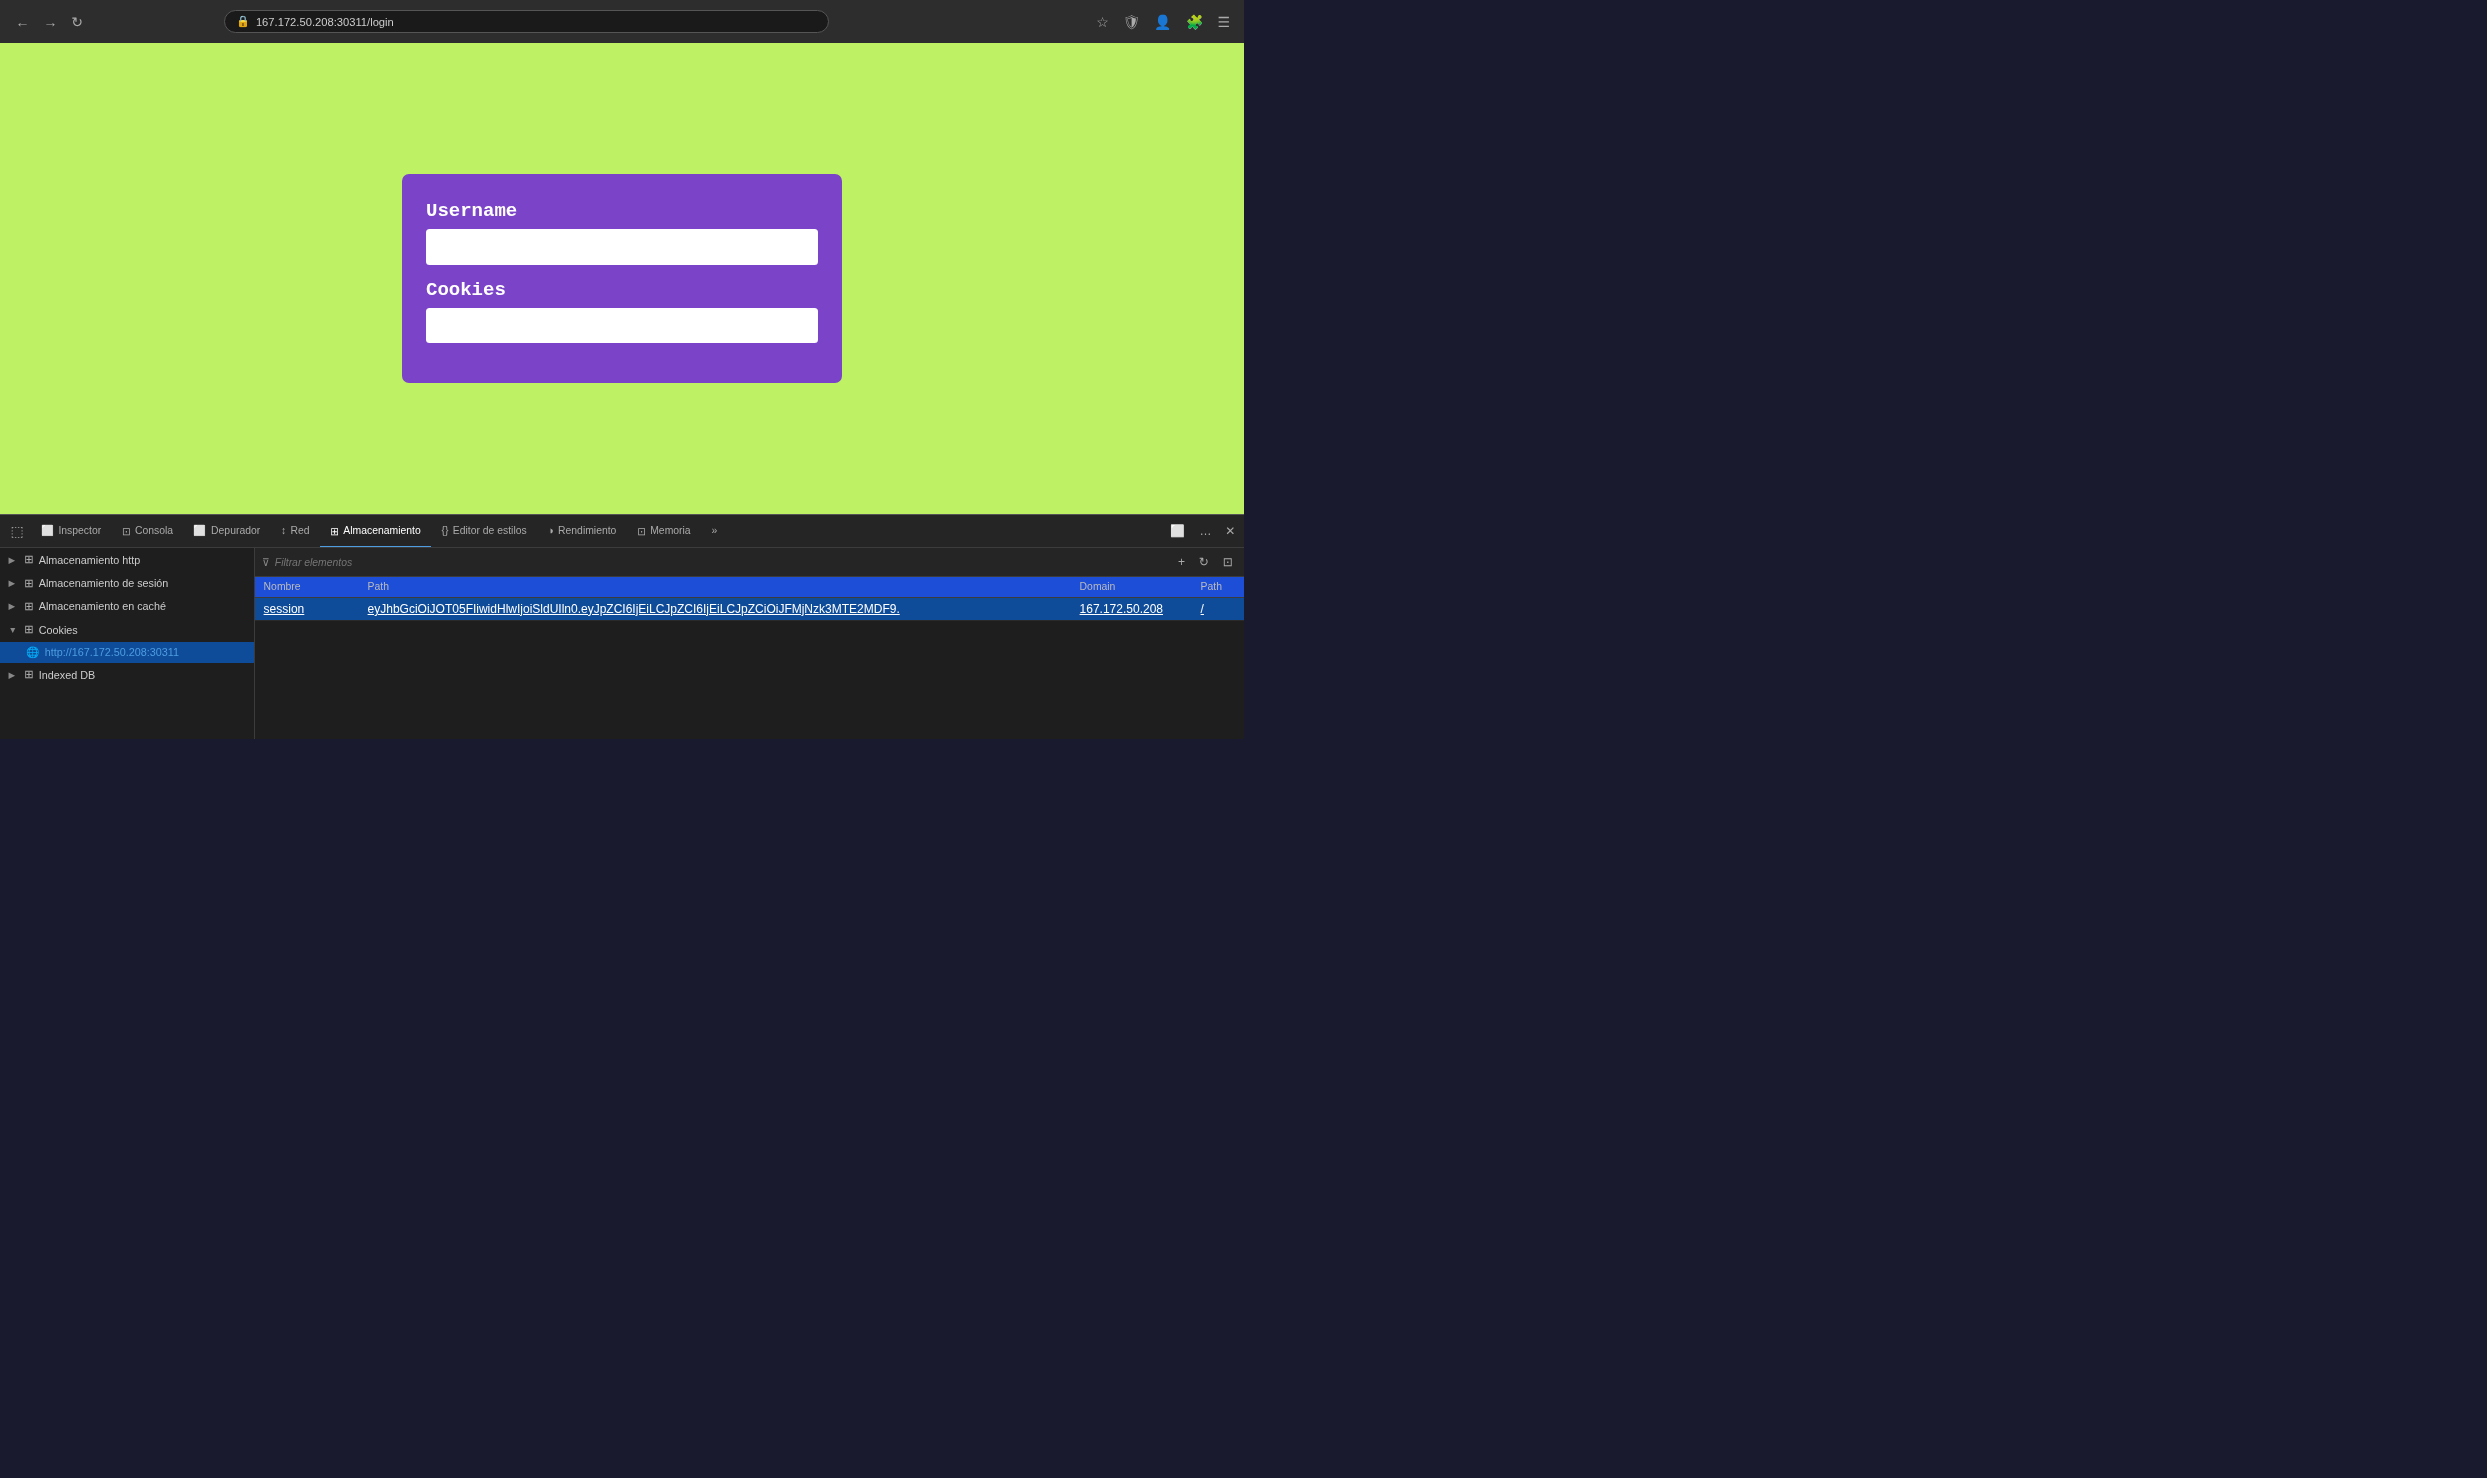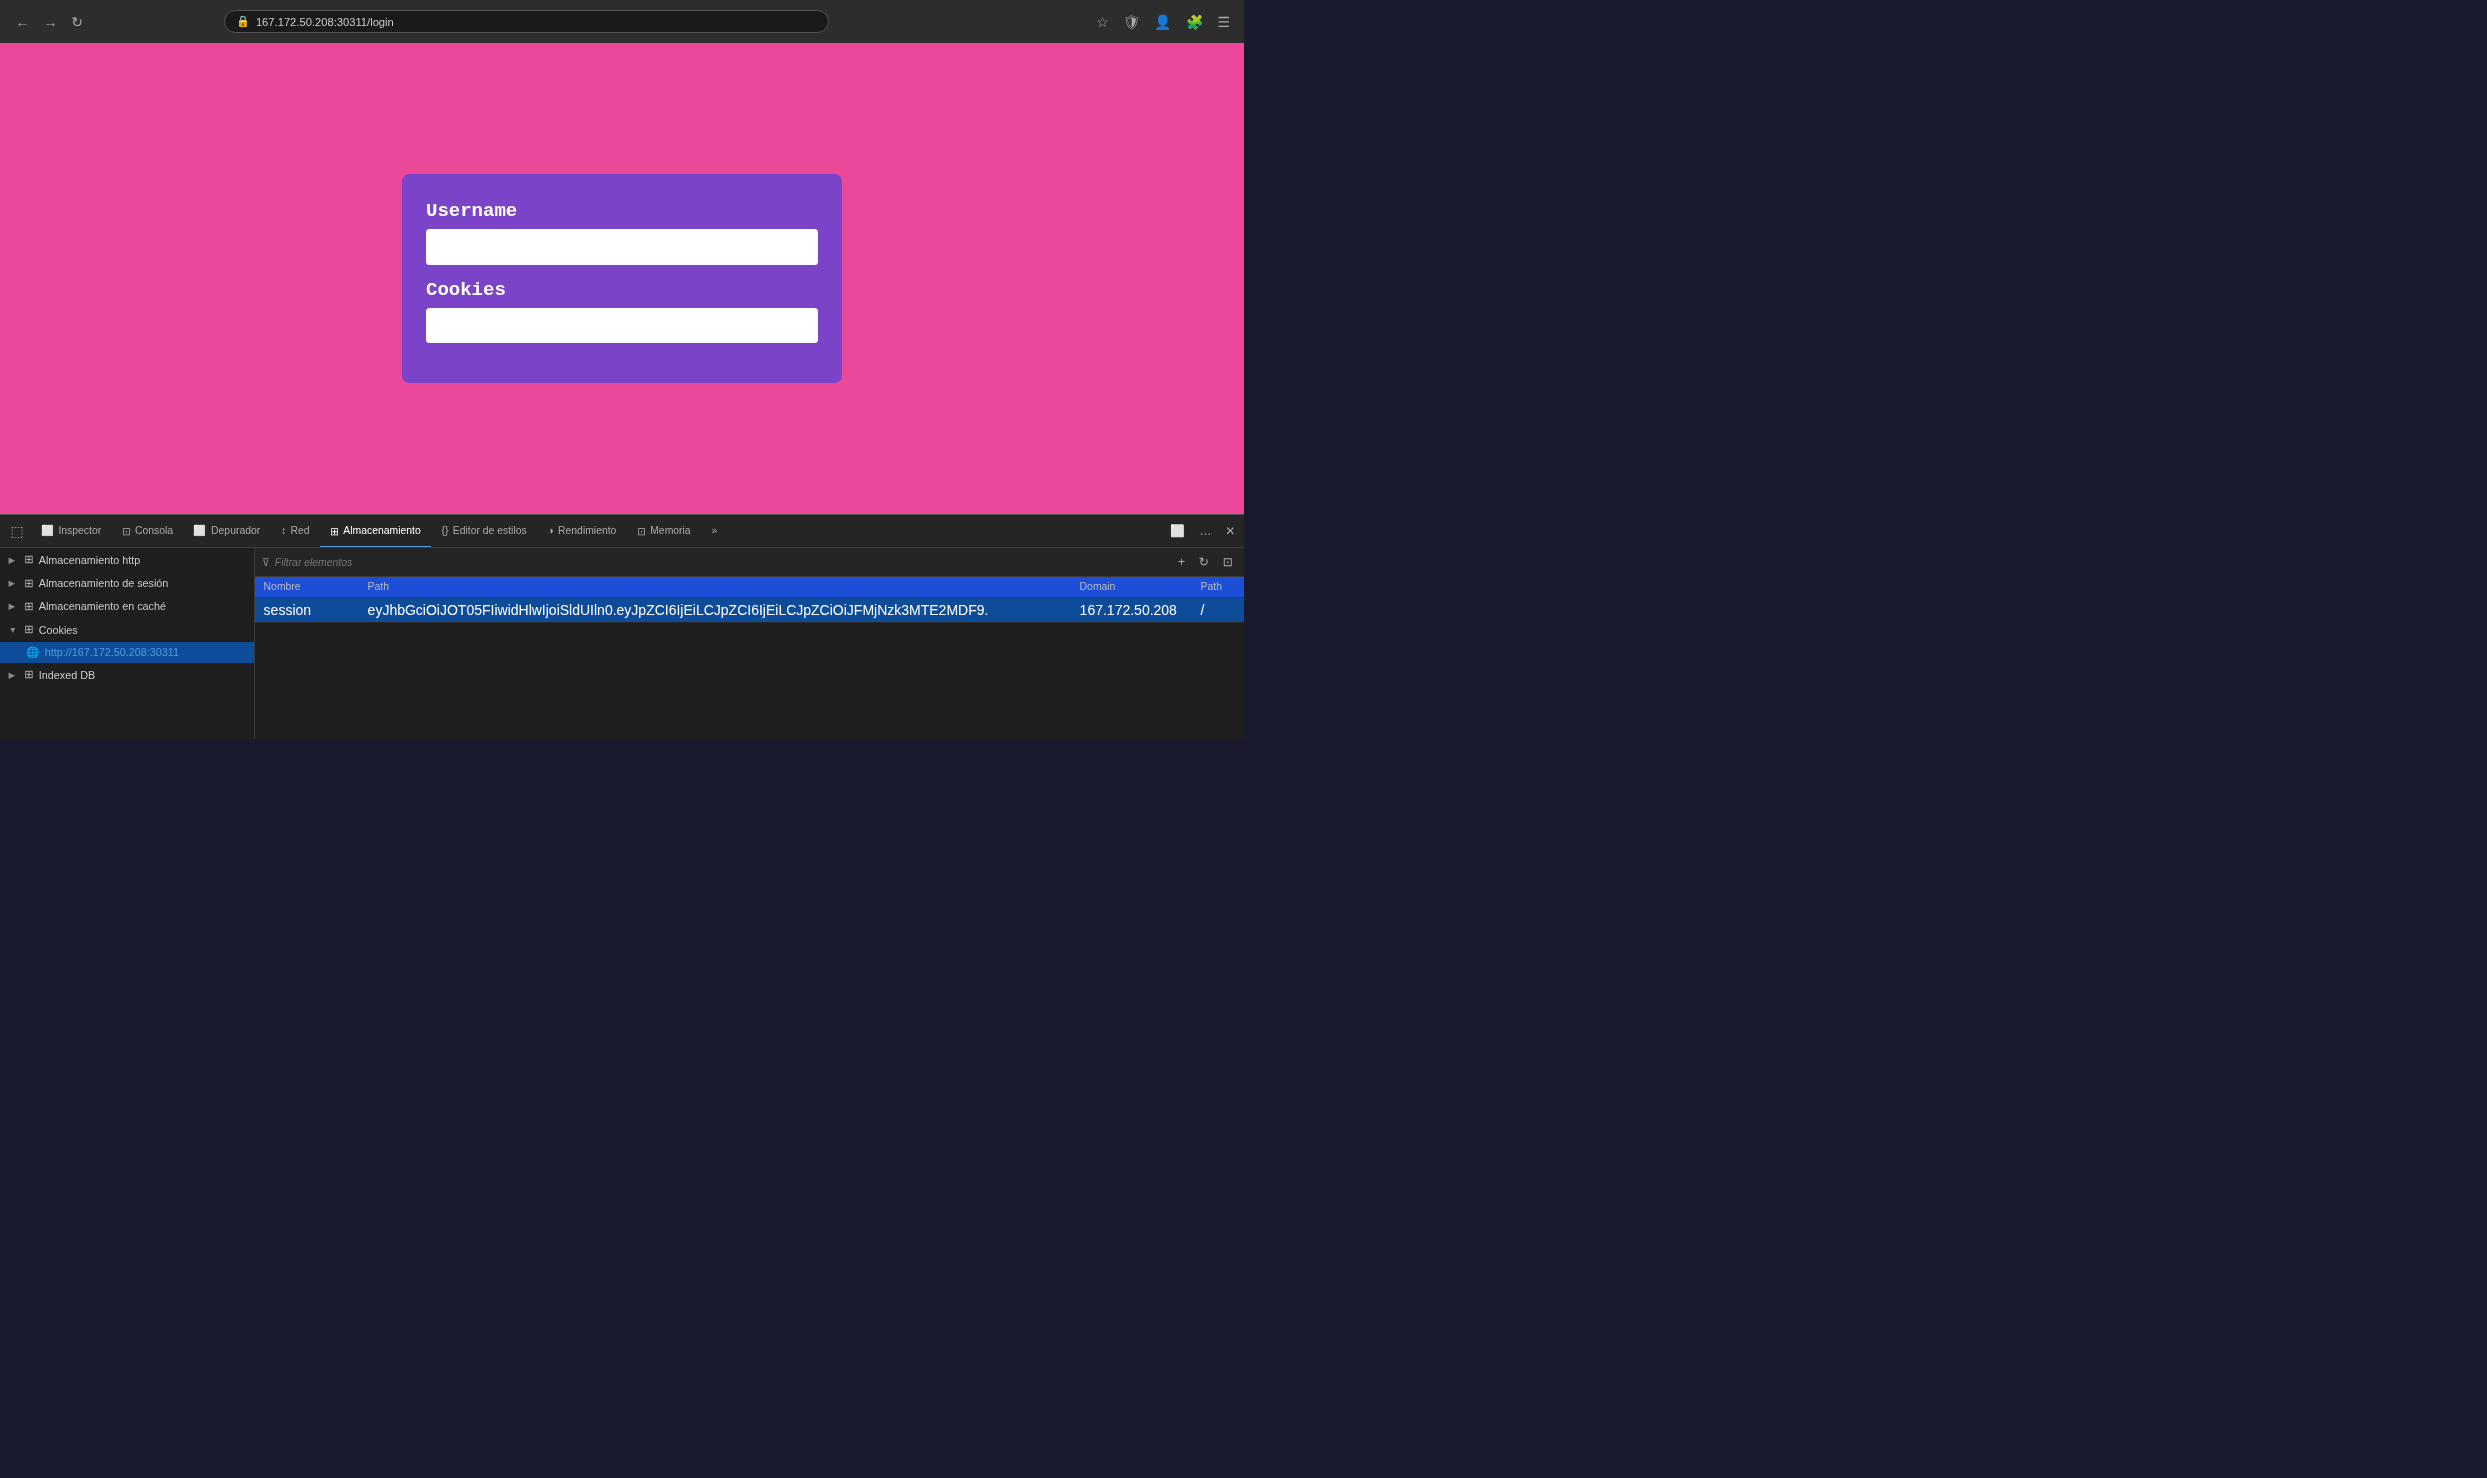--- a/index.html
+++ b/index.html
@@ -218,24 +218,25 @@
       font-weight: normal;
       font-size: 10.4px;
       position: sticky;
       top: 0;
     }
     tbody tr { border-bottom: 0.9px solid #2a2a2a; }
     tbody tr.selected { background: #0e4c9a; }
     tbody td {
       padding: 4.3px 8.6px;
       color: #ccc;
-      font-size: 14px;
+      font-size: 12px;
       white-space: nowrap;
       overflow: hidden;
       text-overflow: ellipsis;
+      text-decoration: underline;
     }
     tbody tr.selected td { color: #fff; }
     .col-name { width: 104px; }
     .col-value { max-width: 518px; overflow: hidden; text-overflow: ellipsis; }
     .col-domain { width: 121px; }
     .col-path { width: 52px; }
   </style>
 </head>
 <body>
 
@@ -251,21 +252,21 @@
   </div>
   <div class="browser-actions">
     <button class="browser-action-btn">☆</button>
     <button class="browser-action-btn">🛡</button>
     <button class="browser-action-btn">👤</button>
     <button class="browser-action-btn">🧩</button>
     <button class="browser-action-btn">☰</button>
   </div>
 </div>
 
-<div class="page-content" style="background:#ec4899;">
+<div class="page-content" style="background:#bef264;">
   <div class="login-card">
     <label>Username</label>
     <input type="text" placeholder="" style="">
     <label>Cookies</label>
     <input type="password" placeholder="" style="">
   </div>
 </div>
 
 <div class="devtools">
 

